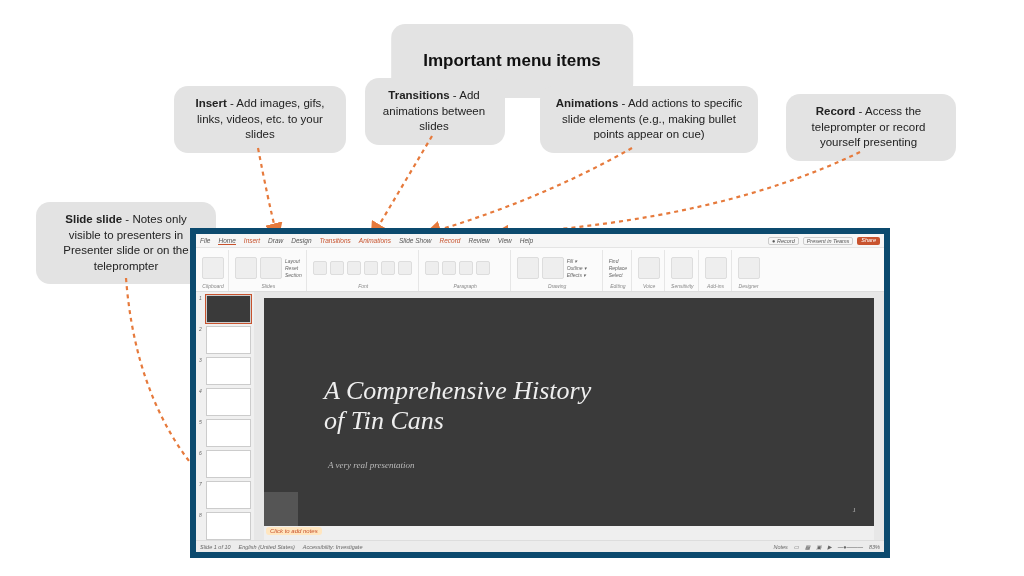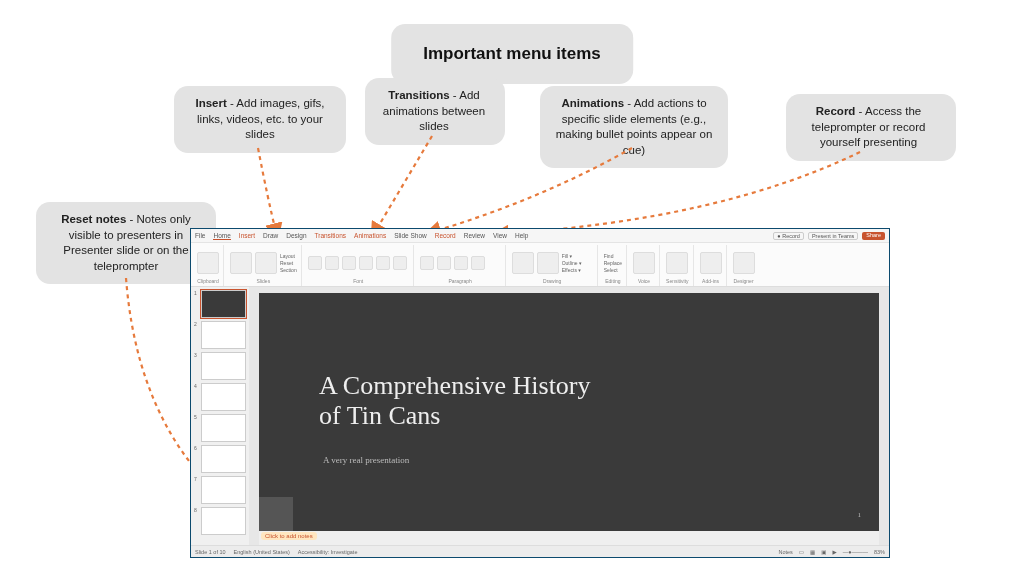--- a/index.html
+++ b/index.html
@@ -12,21 +12,21 @@
     overflow: hidden;
   }
 
   .title {
     position: absolute;
     top: 24px;
     left: 50%;
     transform: translateX(-50%);
     background: #e3e3e3;
     border-radius: 14px;
-    padding: 20px 32px;
+    padding: 27px 32px;
     font-weight: 700;
     font-size: 17px;
     color: #111;
   }
 
   .callout {
     position: absolute;
     background: #e3e3e3;
     border-radius: 14px;
     padding: 10px 14px;
@@ -38,23 +38,24 @@
   .callout b { font-weight: 700; }
 
   
   .ppt {
     position: absolute;
     left: 190px;
     top: 228px;
     width: 700px;
     height: 330px;
     background: #ec4899;
-    border: 1px solid #0c4a6e;
+    border: 6px solid #0c4a6e;
     font-size: 6.5px;
     color: #444;
+    font-style: italic;
   }
   .ppt .tabs {
     height: 14px;
     display: flex;
     align-items: center;
     gap: 8px;
     padding: 0 4px;
     background: #f6f6f6;
     border-bottom: 1px solid #e4e4e4;
   }
@@ -198,28 +199,28 @@
 <body>
 
 <div class="title">Important menu items</div>
 
 <div class="callout" style="left:162px; top:86px; width:172px;margin-left:12px;">
   <b>Insert</b><span> - Add images, gifs, links, videos, etc. to your slides</span>
 </div>
 <div class="callout" style="left:365px; top:78px; width:140px;padding-left:12px;">
   <b>Transitions</b><span> - Add animations between slides</span>
 </div>
-<div class="callout" style="left:540px; top:86px; width:188px;">
+<div class="callout" style="left:540px; top:86px; width:218px;">
   <b>Animations</b><span> - Add actions to specific slide elements (e.g., making bullet points appear on cue)</span>
 </div>
 <div class="callout" style="left:786px; top:94px; width:170px;padding-left:9px;">
   <b>Record</b><span> - Access the teleprompter or record yourself presenting</span>
 </div>
 <div class="callout" style="left:36px; top:202px; width:180px;">
-  <b>Reset notes</b><span> - Notes only visible to presenters in Presenter slide or on the teleprompter</span>
+  <b>Slide slide</b><span> - Notes only visible to presenters in Presenter slide or on the teleprompter</span>
 </div>
 
 <svg class="arrows">
   <defs>
     <marker id="arrowhead" markerWidth="8" markerHeight="8" refX="4" refY="4" orient="auto">
       <path d="M0,0 L8,4 L0,8 Z" fill="#e67a3c"></path>
     </marker>
   </defs>
 
   <path d="M 258 148 Q 268 200 276 232" stroke="#e67a3c" stroke-width="2.2" stroke-dasharray="4 4" fill="none" marker-end="url(#arrowhead)"></path>

